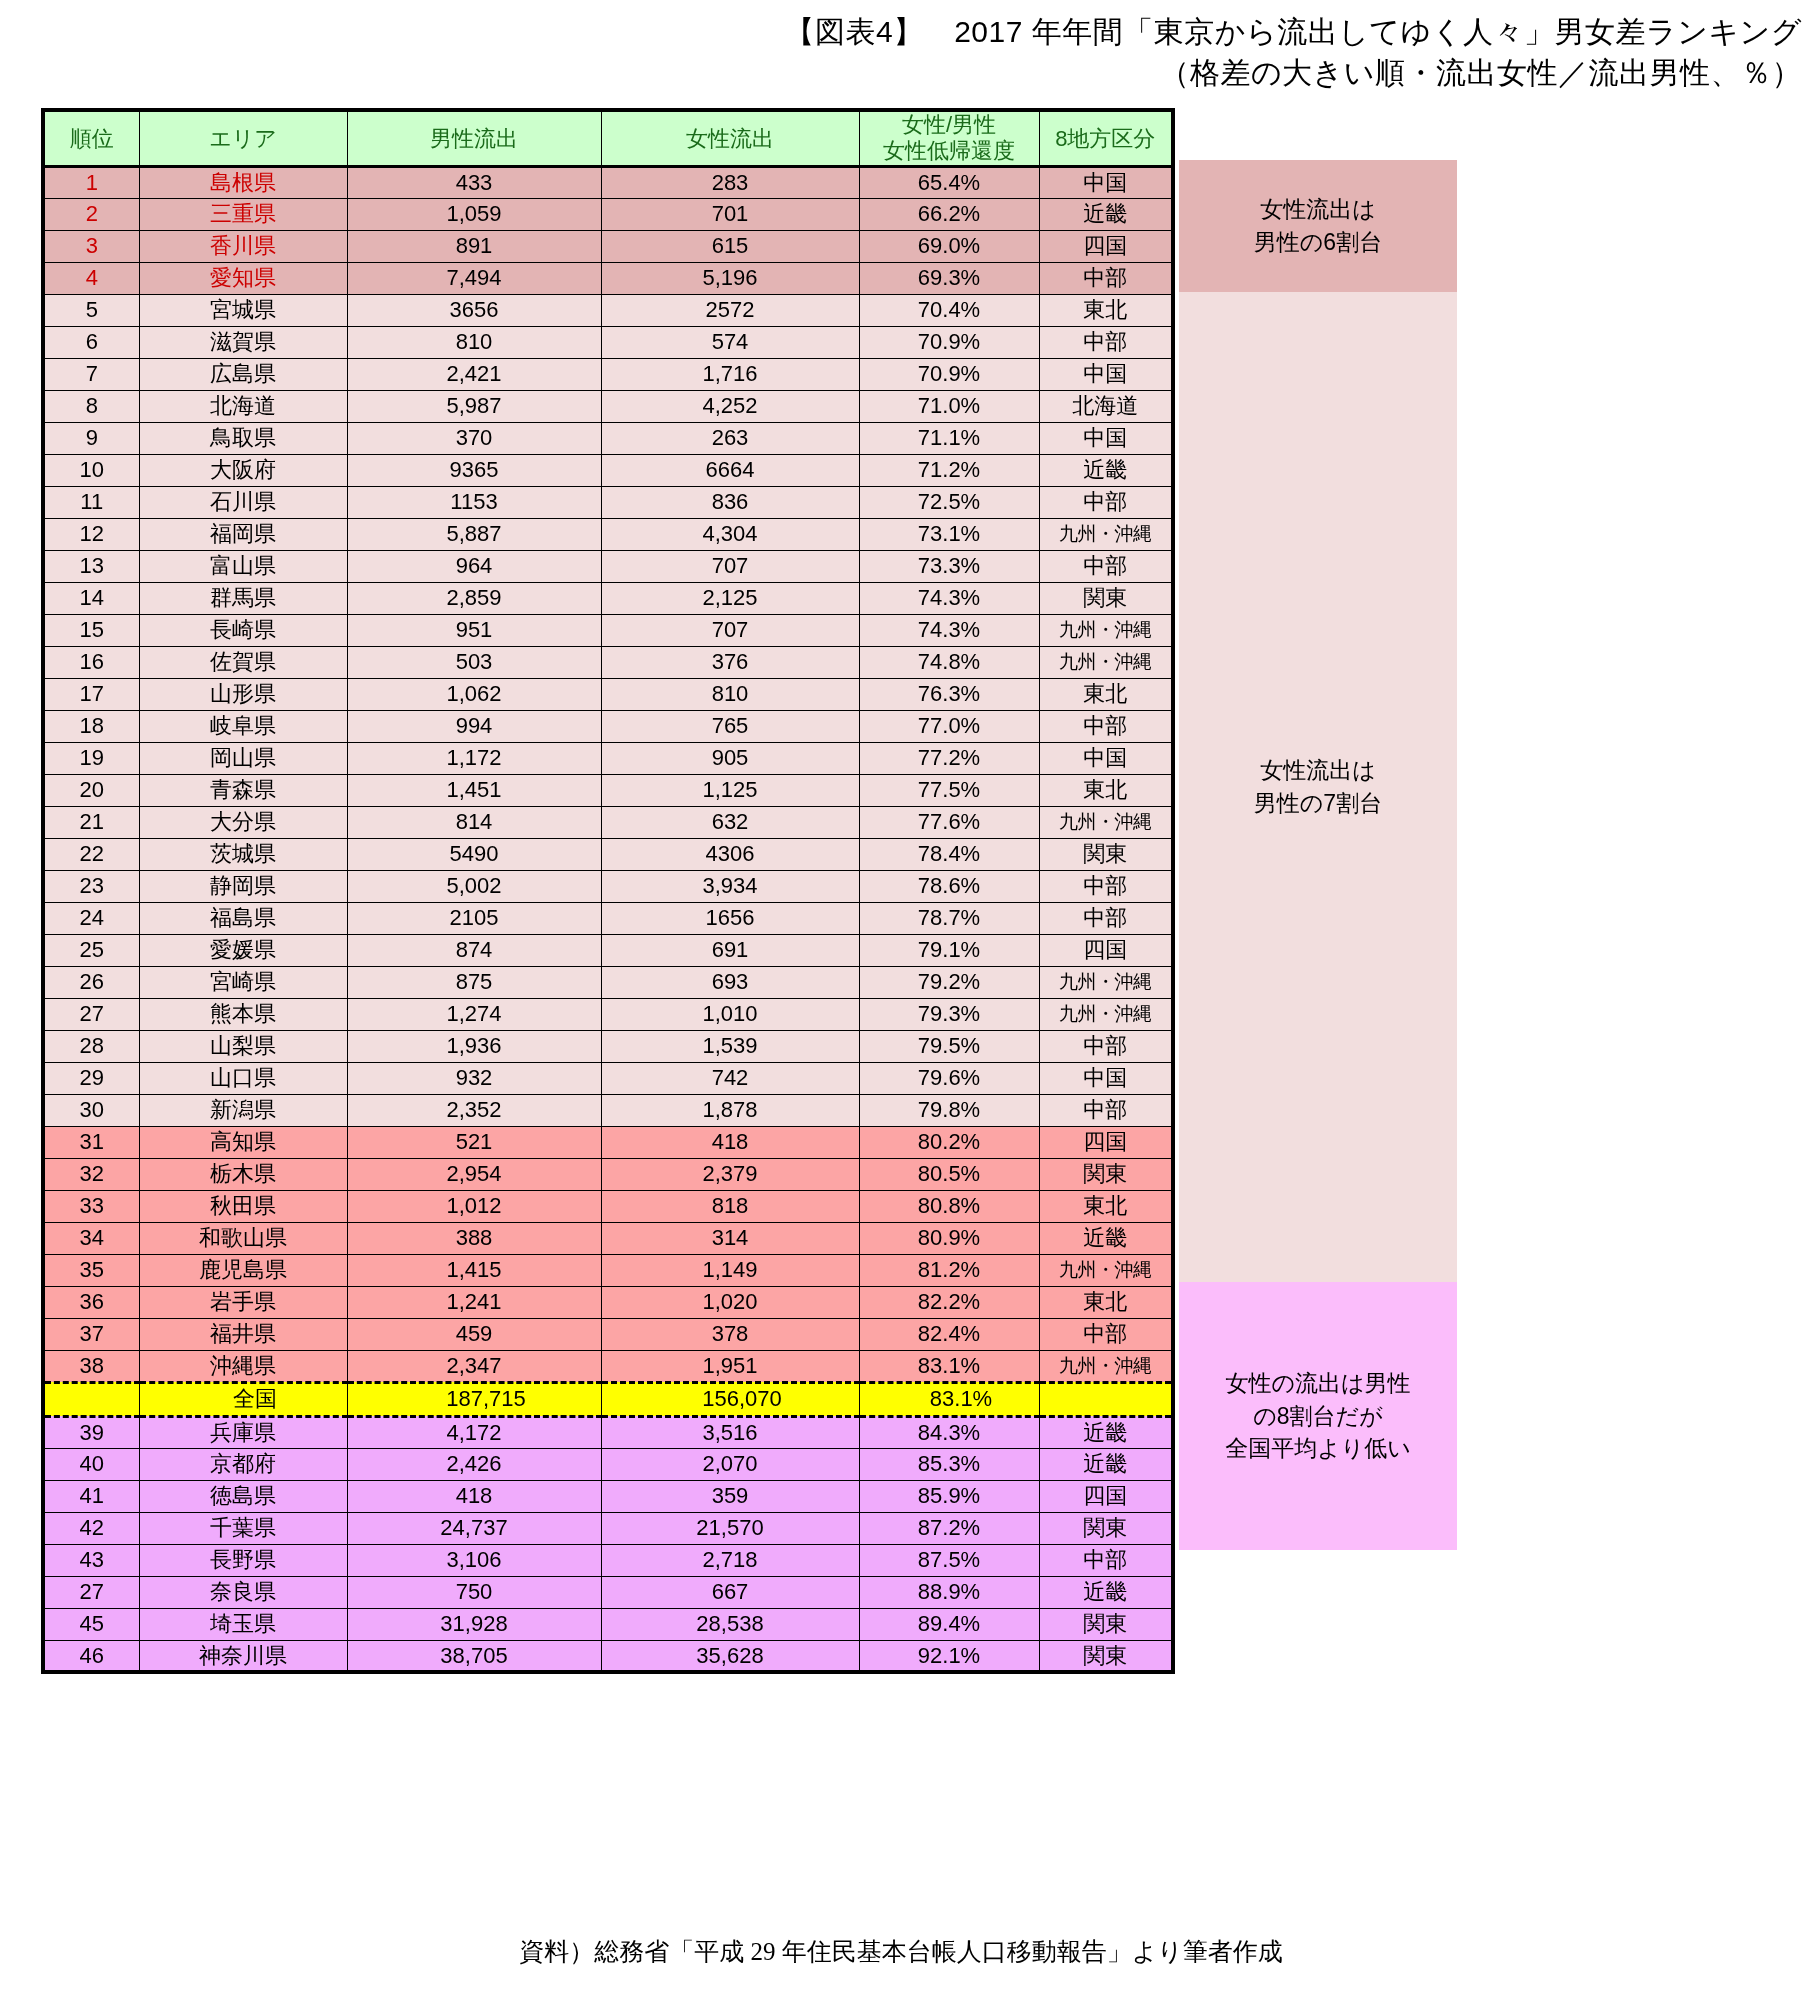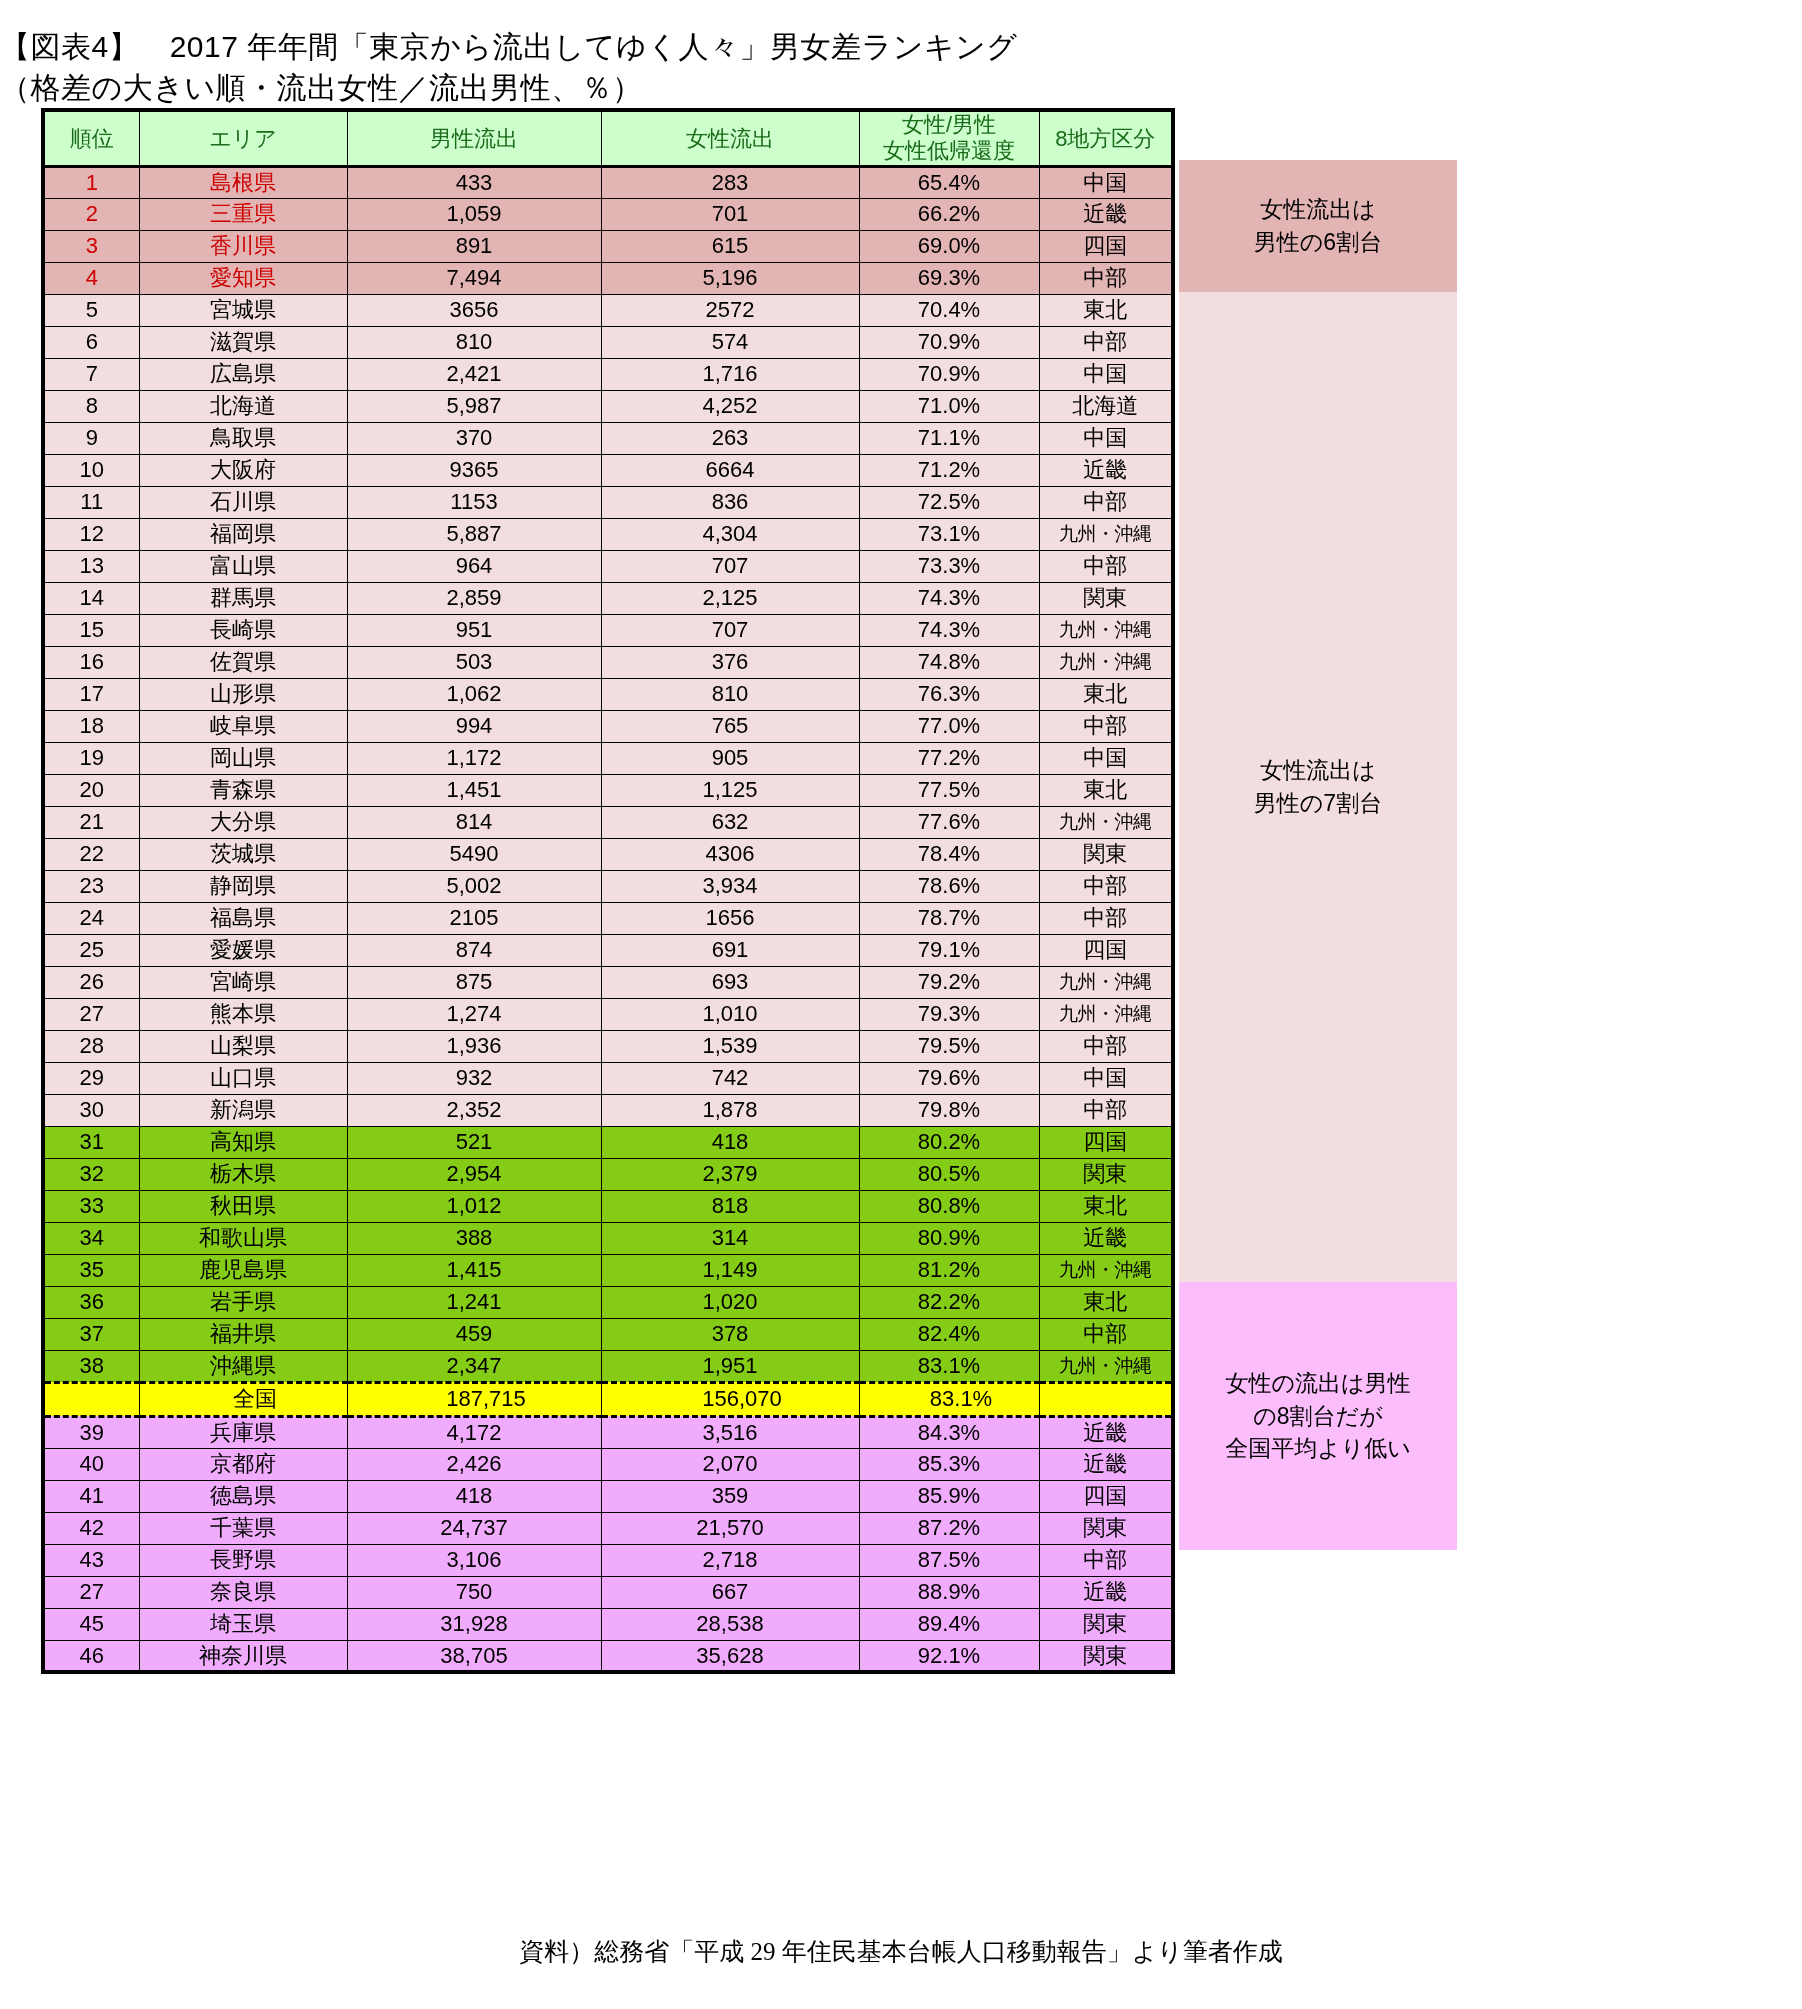--- a/index.html
+++ b/index.html
@@ -11,22 +11,22 @@
   #page {
     position: relative;
     width: 1802px;
     height: 2009px;
     background: #ffffff;
     overflow: hidden;
   }
 
   
   .title-block {
-    padding-top: 26px;
-    text-align: left;
+    padding-top: 11px;
+    text-align: right;
   }
   .title-line {
     font-size: 30px;
     color: #000000;
     line-height: 1.38;
     letter-spacing: 0.5px;
     white-space: pre;
   }
 
   
@@ -69,21 +69,21 @@
     border-bottom: 3px solid #000000;
   }
   table.grid thead th .two-line {
     display: block;
     line-height: 1.18;
   }
 
   
   tr.band-red td      { background: #e3b4b4; color: #000000; }
   tr.band-lightred td { background: #f2dede; color: #000000; }
-  tr.band-pink td     { background: #84cc16; color: #000000; }
+  tr.band-pink td     { background: #fca5a5; color: #000000; }
   tr.band-white td    { background: #f0abfc; color: #000000; }
 
   tr.band-red td.area, tr.band-red td.rank { color: #cc0000; }
 
   
   tr.national td {
     background: #ffff00;
     color: #000000;
     border-top: 3px dashed #000000;
     border-bottom: 3px dashed #000000;

